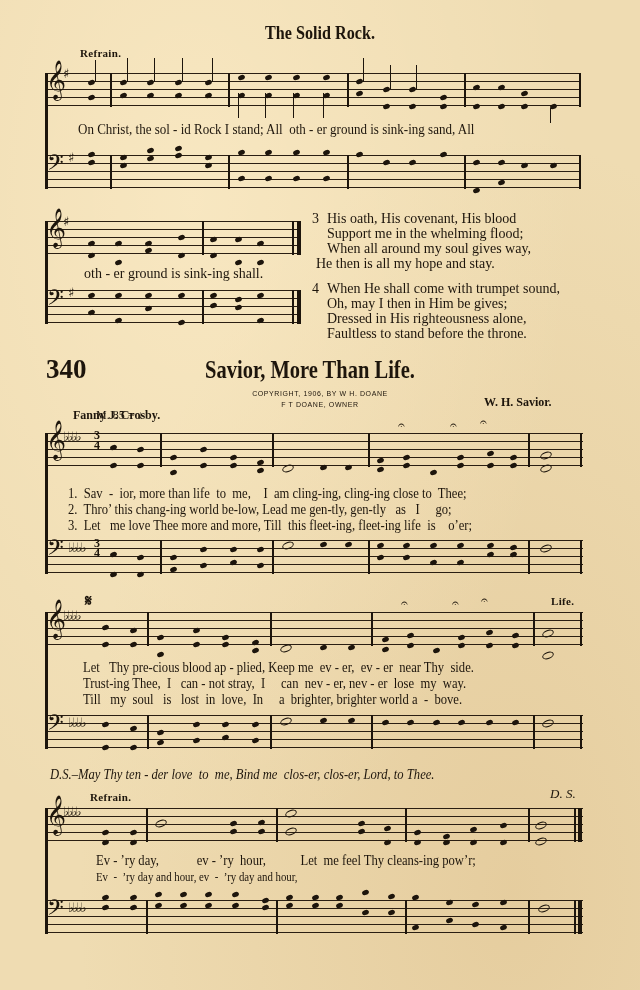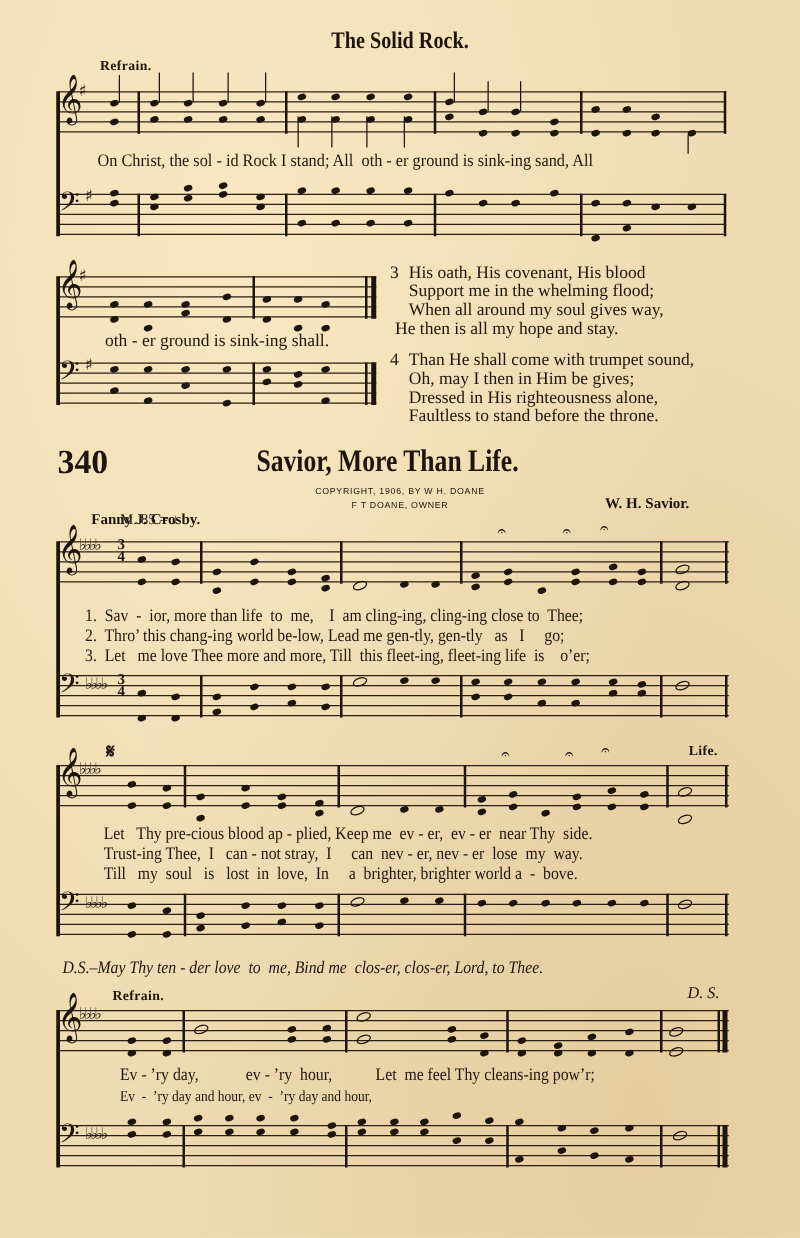--- a/index.html
+++ b/index.html
@@ -197,21 +197,21 @@
 <div class="note" style="left:257px;top:318px;"></div>
 
 <div class="abs lyric" style="left:84px;top:266px;">oth - er ground is sink-ing shall.</div>
 
 <div class="abs verse" style="left:312px;top:211px;">3</div>
 <div class="abs verse" style="left:327px;top:211px;">His oath, His covenant, His blood</div>
 <div class="abs verse" style="left:327px;top:226px;">Support me in the whelming flood;</div>
 <div class="abs verse" style="left:327px;top:241px;">When all around my soul gives way,</div>
 <div class="abs verse" style="left:316px;top:256px;">He then is all my hope and stay.</div>
 <div class="abs verse" style="left:312px;top:281px;">4</div>
-<div class="abs verse" style="left:327px;top:281px;">Than He shall come with trumpet sound,</div>
+<div class="abs verse" style="left:327px;top:281px;">When He shall come with trumpet sound,</div>
 <div class="abs verse" style="left:327px;top:296px;">Oh, may I then in Him be gives;</div>
 <div class="abs verse" style="left:327px;top:311px;">Dressed in His righteousness alone,</div>
 <div class="abs verse" style="left:327px;top:326px;">Faultless to stand before the throne.</div>
 
 <div class="abs hymn-num">340</div>
 <div class="abs title t-savior">Savior, More Than Life.</div>
 <div class="abs small" style="left:210px;width:220px;top:390px;">COPYRIGHT, 1906, BY W  H. DOANE</div>
 <div class="abs small" style="left:210px;width:220px;top:401px;">F  T  DOANE, OWNER</div>
 <div class="abs credit" style="left:60px;top:408px;margin-left:13px;">Fanny J. Crosby.</div>
 <div class="abs credit" style="left:484px;top:395px;">W. H. Savior.</div>

